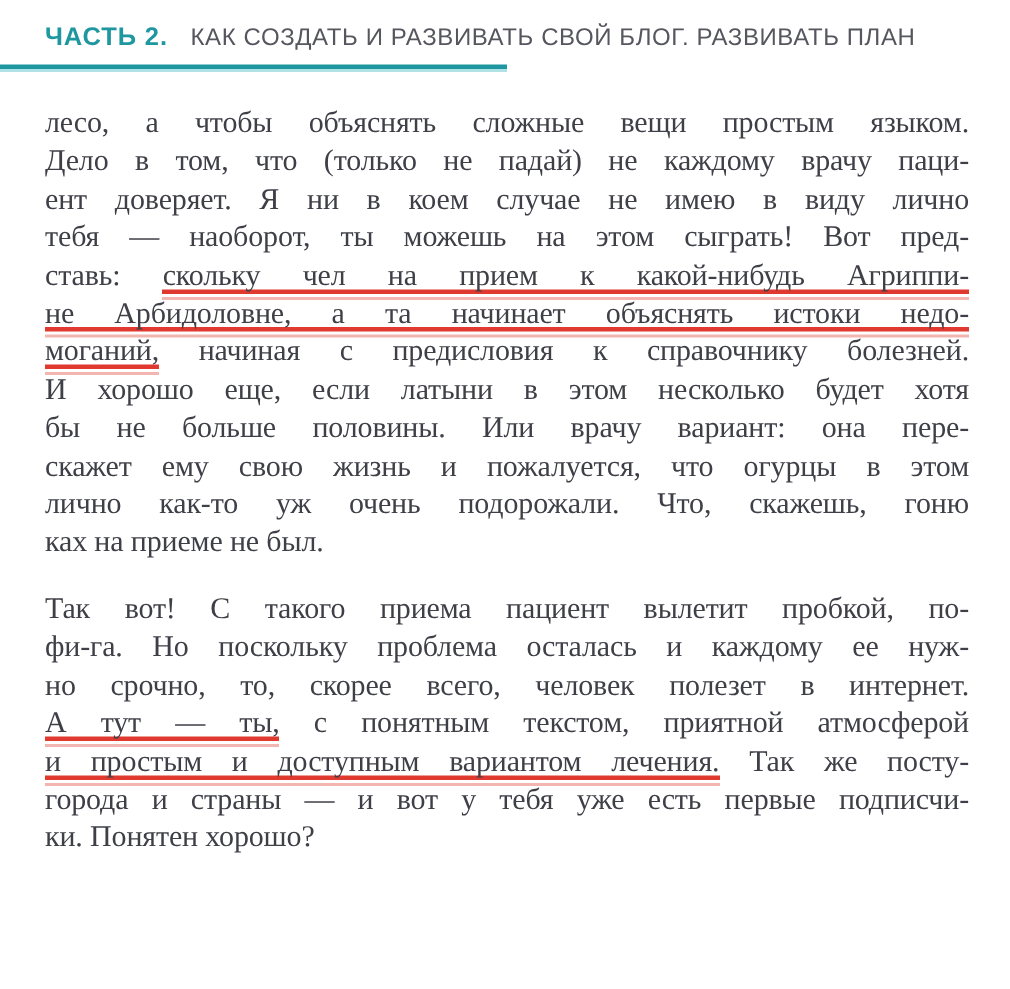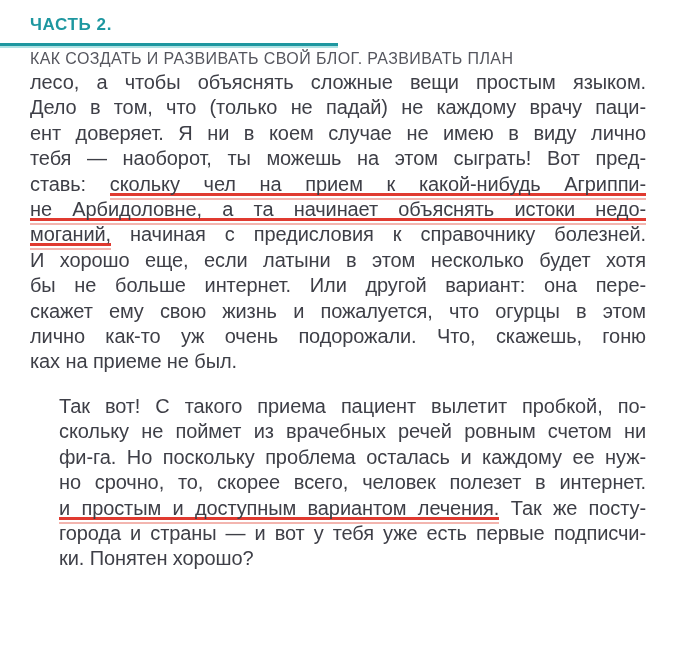--- a/index.html
+++ b/index.html
@@ -21,24 +21,23 @@
   .page{
     position:relative;
     width:673px;height:659px;
     background:var(--bg);
     overflow:hidden;
   }
   .header-row{
     position:absolute;
     left:30px;top:15px;right:10px;
     display:flex;
-    align-items:flex-start;
+    align-items:flex-end;
     gap:15px;
     white-space:nowrap;
-    flex-direction:column;
   }
   .part-label{
     color:var(--accent);
     font-weight:bold;
     font-size:17px;
     letter-spacing:0.6px;
   }
   .chapter-title{
     color:var(--title-gray);
     font-size:16px;
@@ -54,25 +53,26 @@
   }
   .body-text{
     position:absolute;
     left:30px;top:70px;
     width:616px;
     color:var(--body-gray);
     font-size:20px;
     line-height:25.4px;
     letter-spacing:-0.1px;
   }
-  .para + .para{margin-top:19px;margin-left:29px;}
+  .para + .para{margin-top:19px;}
   .line{
     text-align:justify;
     text-align-last:justify;
     white-space:nowrap;
+    font-family:Liberation Serif, serif;
   }
   .line.last{
     text-align-last:left;
   }
   
   .u{
     padding-bottom:5px;
     background-image:
       linear-gradient(var(--red), var(--red)),
       linear-gradient(var(--red-pale), var(--red-pale));
@@ -96,29 +96,29 @@
   <div class="body-text">
       <div class="para">
         <div class="line"><span class="">лесо, а чтобы объяснять сложные вещи простым языком.</span></div>
         <div class="line"><span class="">Дело в том, что (только не падай) не каждому врачу паци-</span></div>
         <div class="line"><span class="">ент доверяет. Я ни в коем случае не имею в виду лично</span></div>
         <div class="line"><span class="">тебя — наоборот, ты можешь на этом сыграть! Вот пред-</span></div>
         <div class="line"><span class="">ставь: </span><span class="u">скольку чел на прием к какой-нибудь Агриппи-</span></div>
         <div class="line"><span class="u">не Арбидоловне, а та начинает объяснять истоки недо-</span></div>
         <div class="line"><span class="u">моганий,</span><span class=""> начиная с предисловия к справочнику болезней.</span></div>
         <div class="line"><span class="">И хорошо еще, если латыни в этом несколько будет хотя</span></div>
-        <div class="line"><span class="">бы не больше интернет. Или другой вариант: она пере-</span></div>
+        <div class="line"><span class="">бы не больше половины. Или врачу вариант: она пере-</span></div>
         <div class="line"><span class="">скажет ему свою жизнь и пожалуется, что огурцы в этом</span></div>
         <div class="line"><span class="">лично как-то уж очень подорожали. Что, скажешь, гоню</span></div>
         <div class="line last"><span class="">ках на приеме не был.</span></div>
       </div>
       <div class="para">
         <div class="line"><span class="">Так вот! С такого приема пациент вылетит пробкой, по-</span></div>
-        <div class="line"><span class="">скольку не поймет из врачебных речей ровным счетом ни</span></div>
         <div class="line"><span class="">фи-га. Но поскольку проблема осталась и каждому ее нуж-</span></div>
         <div class="line"><span class="">но срочно, то, скорее всего, человек полезет в интернет.</span></div>
+        <div class="line"><span class="u">А тут — ты,</span><span class=""> с понятным текстом, приятной атмосферой</span></div>
         <div class="line"><span class="u">и простым и доступным вариантом лечения.</span><span class=""> Так же посту-</span></div>
         <div class="line"><span class="">города и страны — и вот у тебя уже есть первые подписчи-</span></div>
         <div class="line last"><span class="">ки. Понятен хорошо?</span></div>
       </div>
     </div>
 
 </div>
 
 </body></html>

